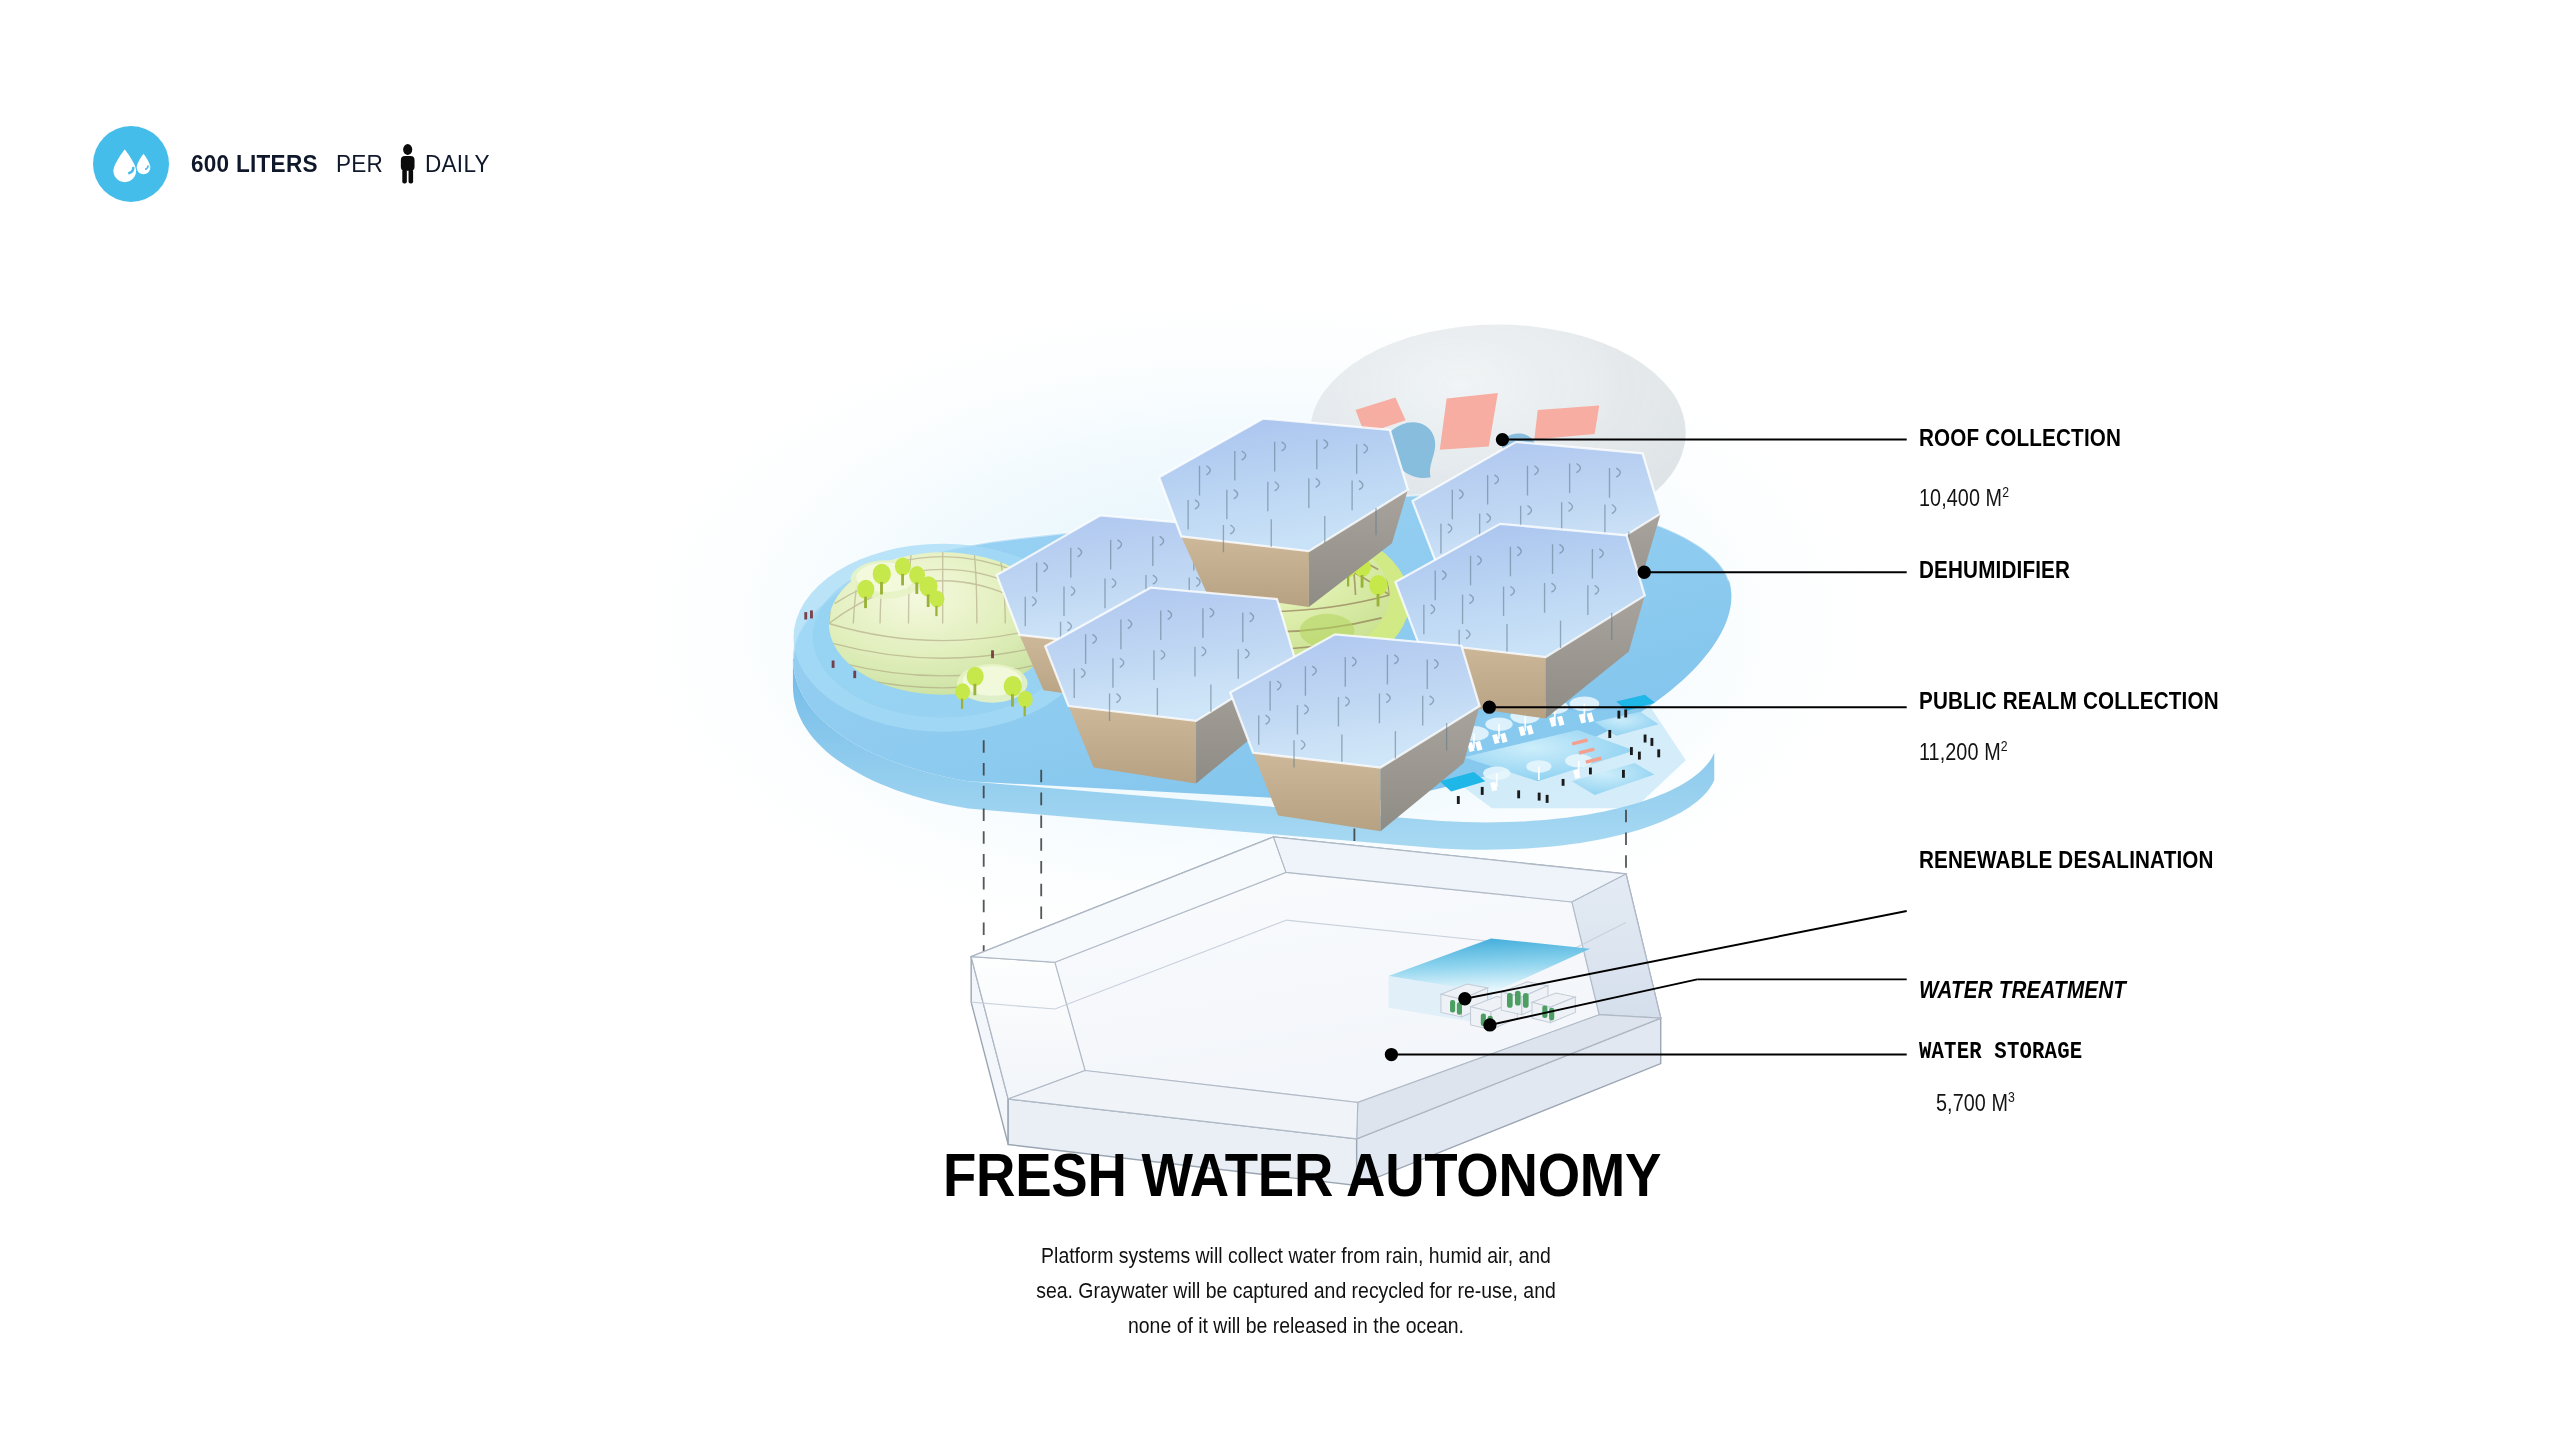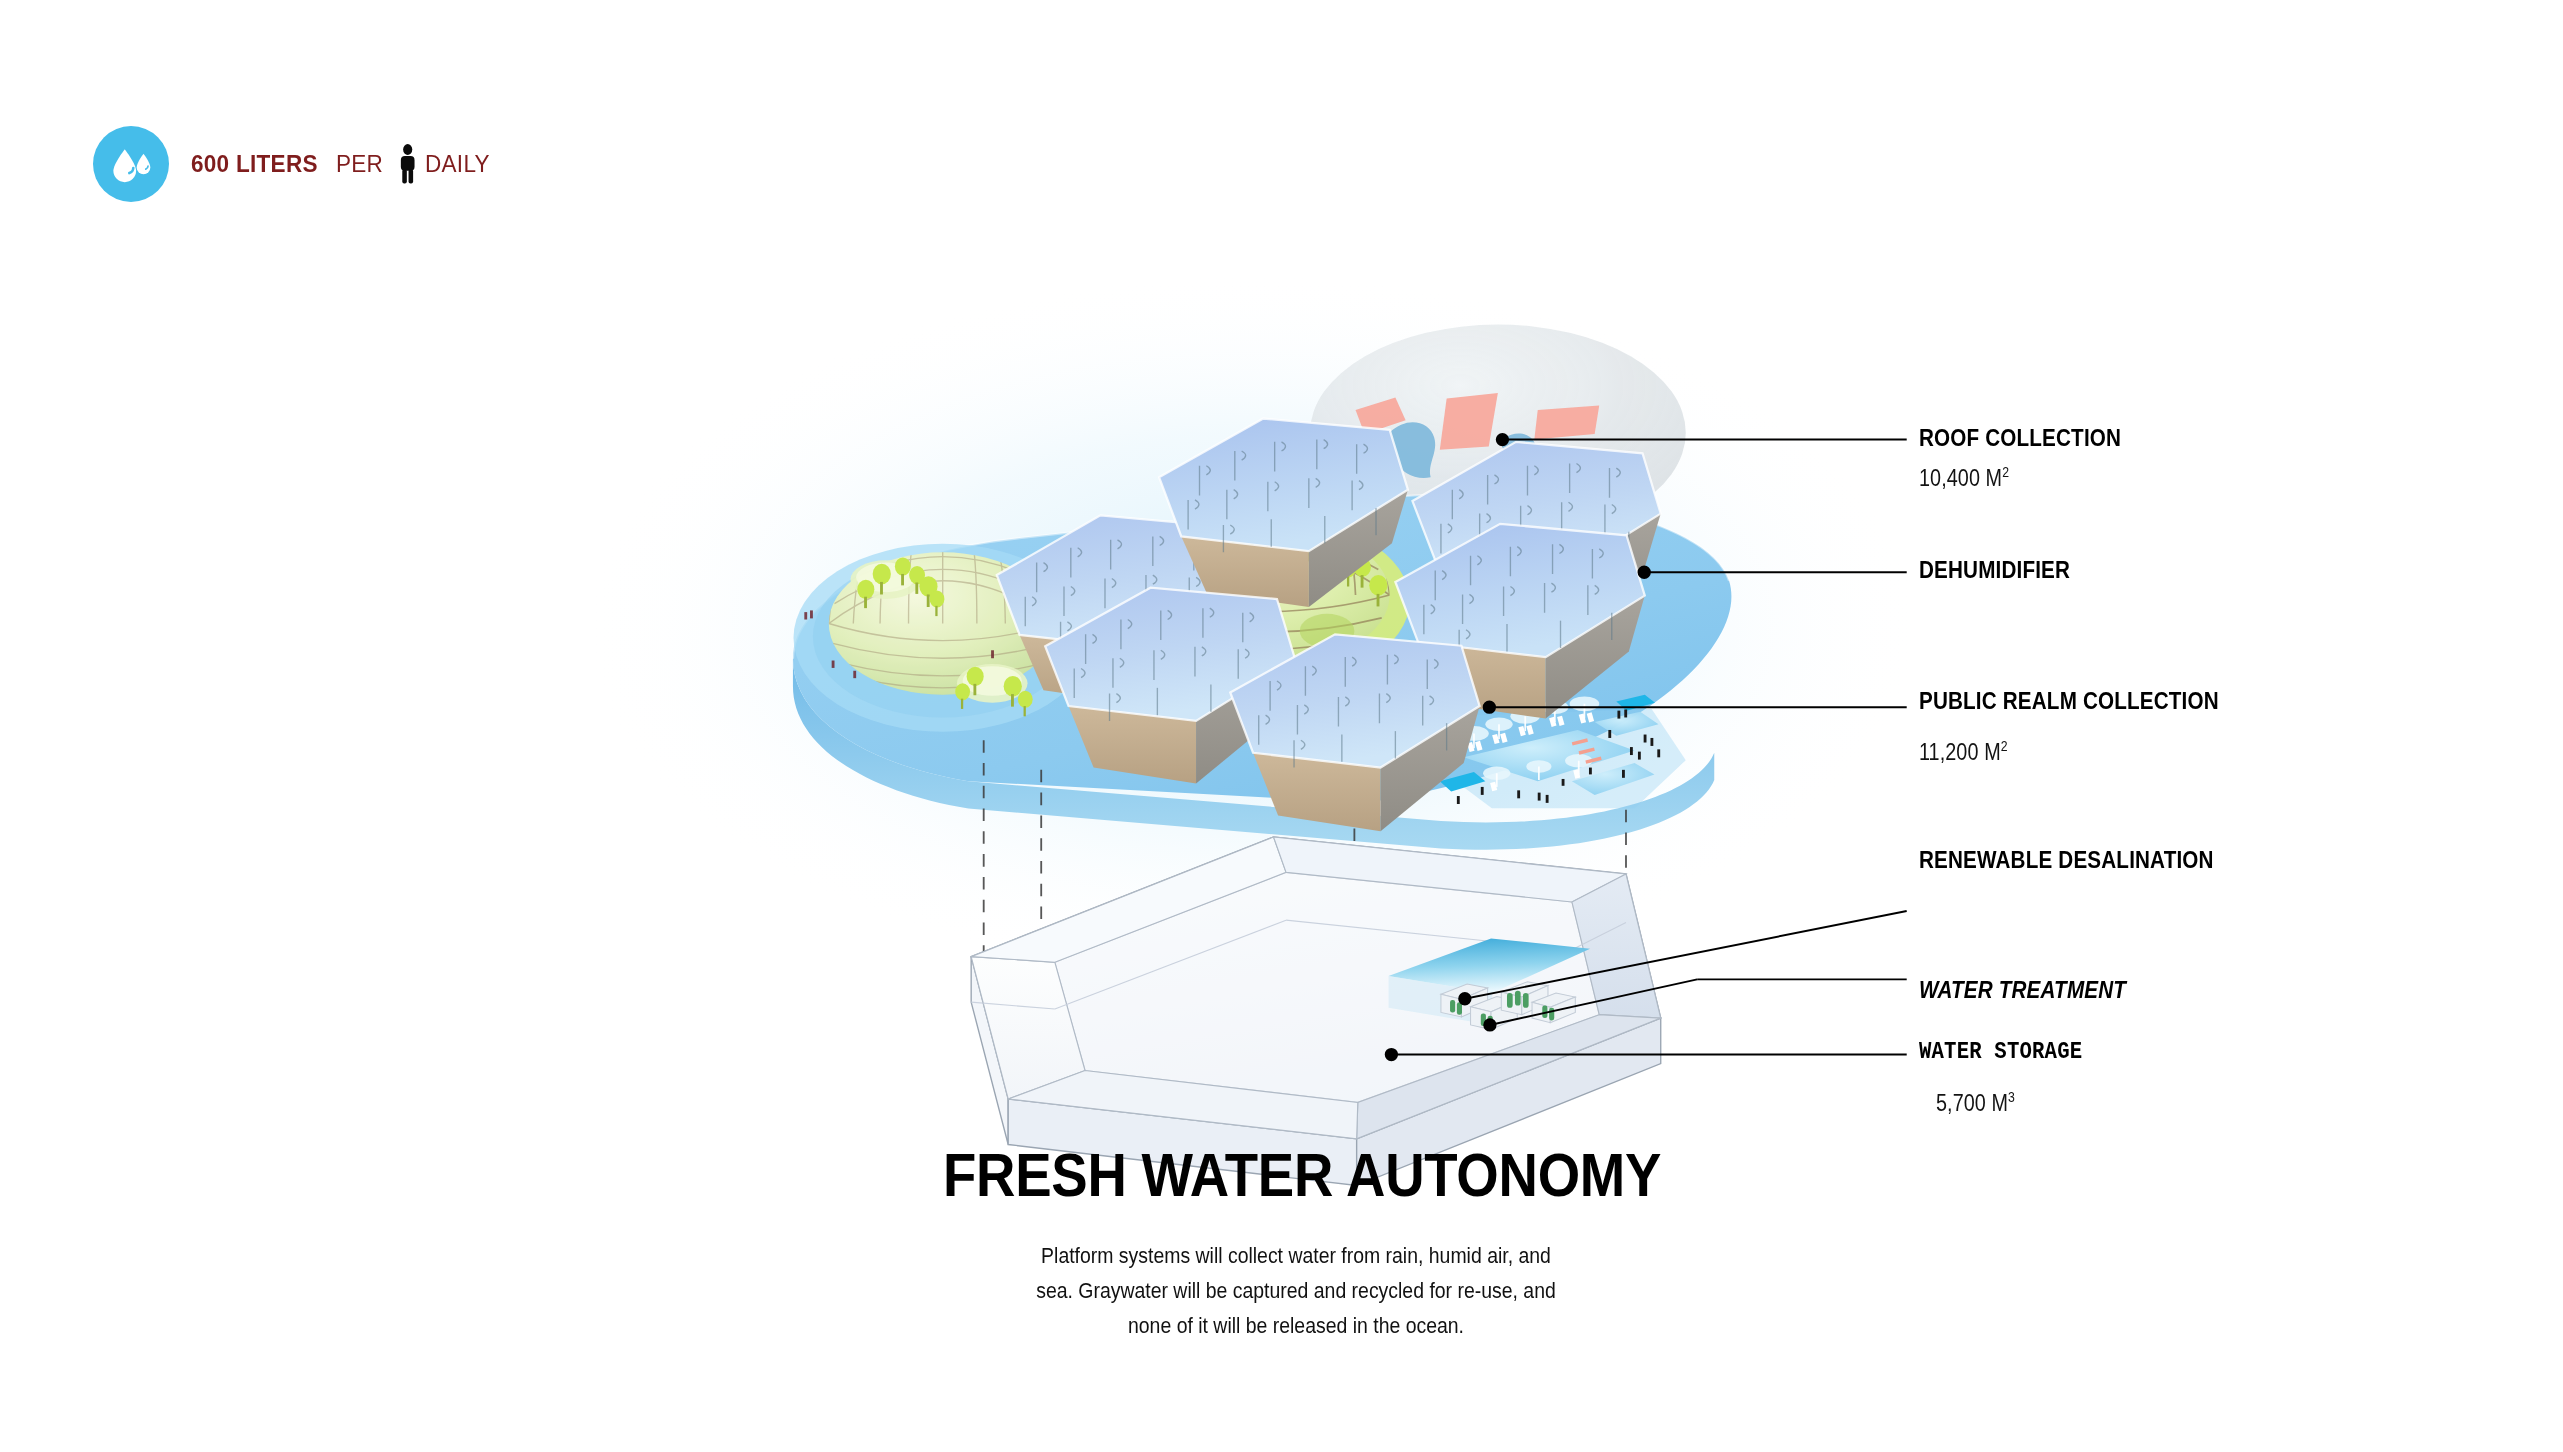--- a/index.html
+++ b/index.html
@@ -11,21 +11,21 @@
   #stage{position:absolute;inset:0;width:2563px;height:1452px;}
 
   
   #badge{position:absolute;left:93px;top:126px;display:flex;align-items:center;gap:0;}
   #badge-circle{
     width:76px;height:76px;border-radius:50%;
     display:flex;align-items:center;justify-content:center;flex:0 0 auto;
   }
   #badge-text{
     margin-left:21.6px;display:flex;align-items:center;gap:0;
-    font-size:24.5px;letter-spacing:0.3px;color:#7f1d1d;white-space:nowrap;
+    font-size:24.5px;letter-spacing:0.3px;color:#0f172a;white-space:nowrap;
     line-height:1;
   }
   .hdr-strong{font-weight:700;font-stretch:condensed;transform:scaleX(.92);transform-origin:left center;display:inline-block;}
   .hdr-light{font-weight:400;font-stretch:condensed;transform:scaleX(.92);transform-origin:left center;display:inline-block;}
   #person-glyph{margin:0 8px 0 10.3px;display:flex;align-items:center;}
 
   
   .lbl{position:absolute;left:1919px;white-space:nowrap;color:#000;}
   .lbl-title{
     font-size:24px;font-weight:700;letter-spacing:0.2px;
@@ -632,21 +632,21 @@
       <circle cx="2616" cy="1800" r="10"></circle>
 
       <line x1="2443" y1="1852" x2="3348" y2="1852"></line>
       <circle cx="2443" cy="1852" r="10"></circle>
     </g>
   </svg>
 
   <div class="lbl" style="top:424px;">
     <span class="lbl-title">ROOF COLLECTION</span>
   </div>
-  <div class="lbl" style="top:464px;">
+  <div class="lbl" style="top:484px;">
     <span class="lbl-val"><span>10,400 M</span><sup>2</sup></span>
   </div>
 
   <div class="lbl" style="top:556px;">
     <span class="lbl-title">DEHUMIDIFIER</span>
   </div>
 
   <div class="lbl" style="top:687px;">
     <span class="lbl-title">PUBLIC REALM COLLECTION</span>
   </div>

